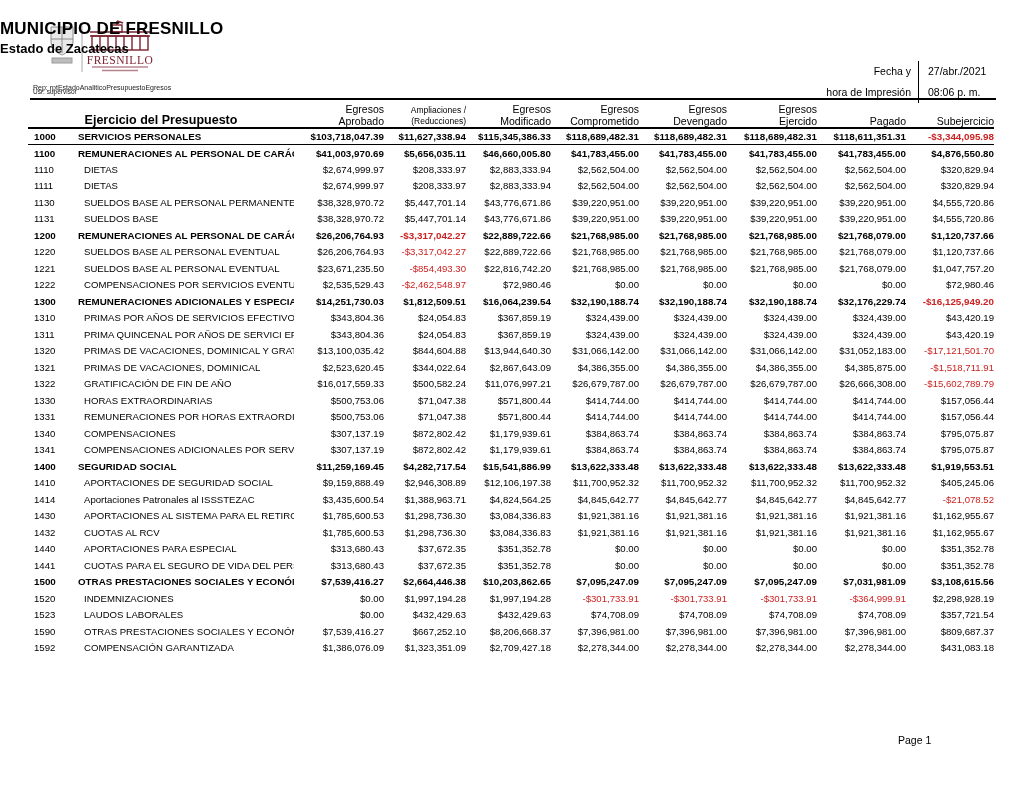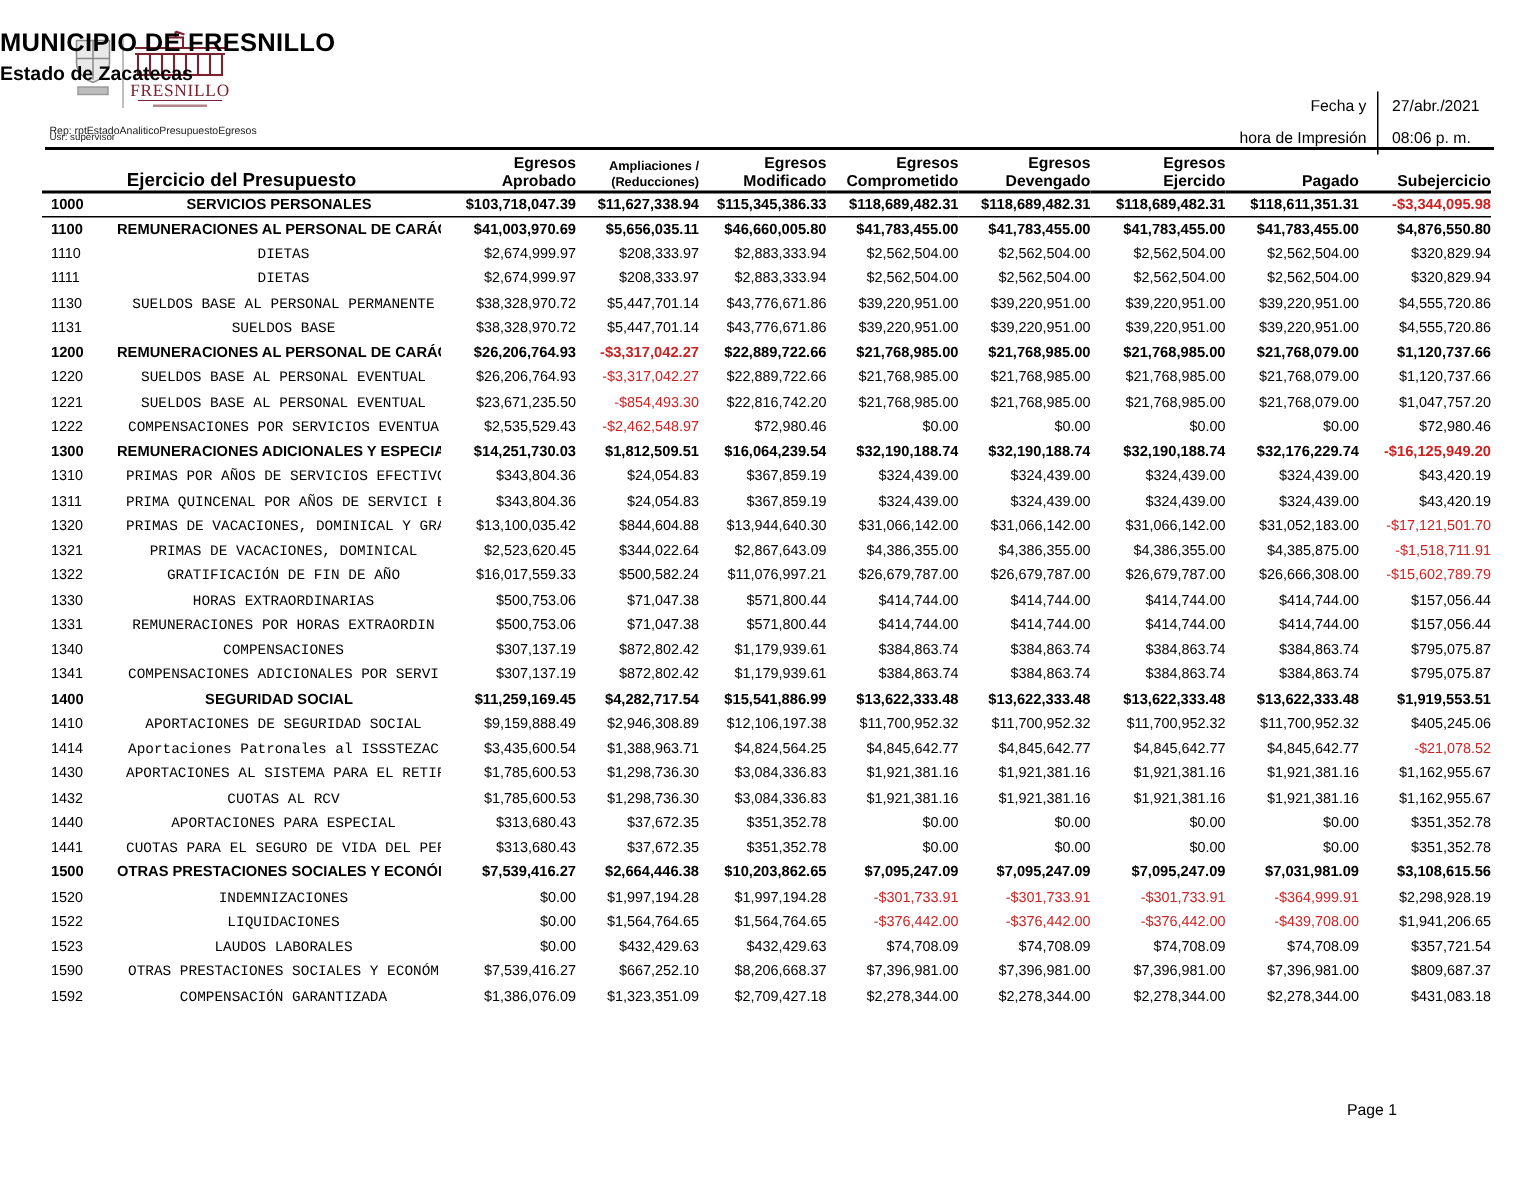--- a/index.html
+++ b/index.html
@@ -27,27 +27,27 @@
   .usrline { position:absolute; left:33px; top:88px; font-size:6.5px; color:#1a1a1a; }
 
   .header-rule { position:absolute; left:30px; right:28px; top:98px; border-top:2px solid #000; }
 
   
   table.report { position:absolute; left:28px; top:103px; width:966px;
                  border-collapse:collapse; table-layout:fixed; }
   .report th, .report td { padding:0; }
   thead th { border-bottom:2.5px solid #000; padding-bottom:5px; vertical-align:bottom; }
   th.left-h { font-size:12.5px; font-weight:bold; text-align:center; }
-  th.num-h  { font-size:10.5px; font-weight:bold; text-align:right; line-height:12px; white-space:nowrap; }
+  th.num-h  { font-size:10.5px; font-weight:normal; text-align:right; line-height:12px; white-space:nowrap; }
   th.small-h{ font-size:8.5px; line-height:11px; }
 
   tbody td { height:16.5px; font-size:9.6px; white-space:nowrap; vertical-align:middle; }
   td.code  { padding-left:6px; text-align:left; }
-  td.label { overflow:hidden; padding-left:2px;text-align:center; }
-  td.label.indent { padding-left:8px;font-family:Liberation Mono, monospace; }
+  td.label { overflow:hidden; padding-left:2px; }
+  td.label.indent { padding-left:8px; }
   td.val   { text-align:right; overflow:hidden; }
   tr.bold td { font-weight:bold; font-size:9.8px; }
   tr.rule td { border-bottom:1.6px solid #000; }
   td.val.neg { color:#cc2222; }
 
   .pagenum { position:absolute; left:898px; top:734px; font-size:10.5px;text-align:right; }
 </style>
 </head>
 <body>
 
@@ -475,32 +475,20 @@
       <td class="val">$0.00</td>
       <td class="val">$1,997,194.28</td>
       <td class="val">$1,997,194.28</td>
       <td class="val neg">-$301,733.91</td>
       <td class="val neg">-$301,733.91</td>
       <td class="val neg">-$301,733.91</td>
       <td class="val neg">-$364,999.91</td>
       <td class="val">$2,298,928.19</td>
     </tr>
         <tr>
-      <td class="code">1522</td>
-      <td class="label indent">LIQUIDACIONES</td>
-      <td class="val">$0.00</td>
-      <td class="val">$1,564,764.65</td>
-      <td class="val">$1,564,764.65</td>
-      <td class="val neg">-$376,442.00</td>
-      <td class="val neg">-$376,442.00</td>
-      <td class="val neg">-$376,442.00</td>
-      <td class="val neg">-$439,708.00</td>
-      <td class="val">$1,941,206.65</td>
-    </tr>
-        <tr>
       <td class="code">1523</td>
       <td class="label indent">LAUDOS LABORALES</td>
       <td class="val">$0.00</td>
       <td class="val">$432,429.63</td>
       <td class="val">$432,429.63</td>
       <td class="val">$74,708.09</td>
       <td class="val">$74,708.09</td>
       <td class="val">$74,708.09</td>
       <td class="val">$74,708.09</td>
       <td class="val">$357,721.54</td>

